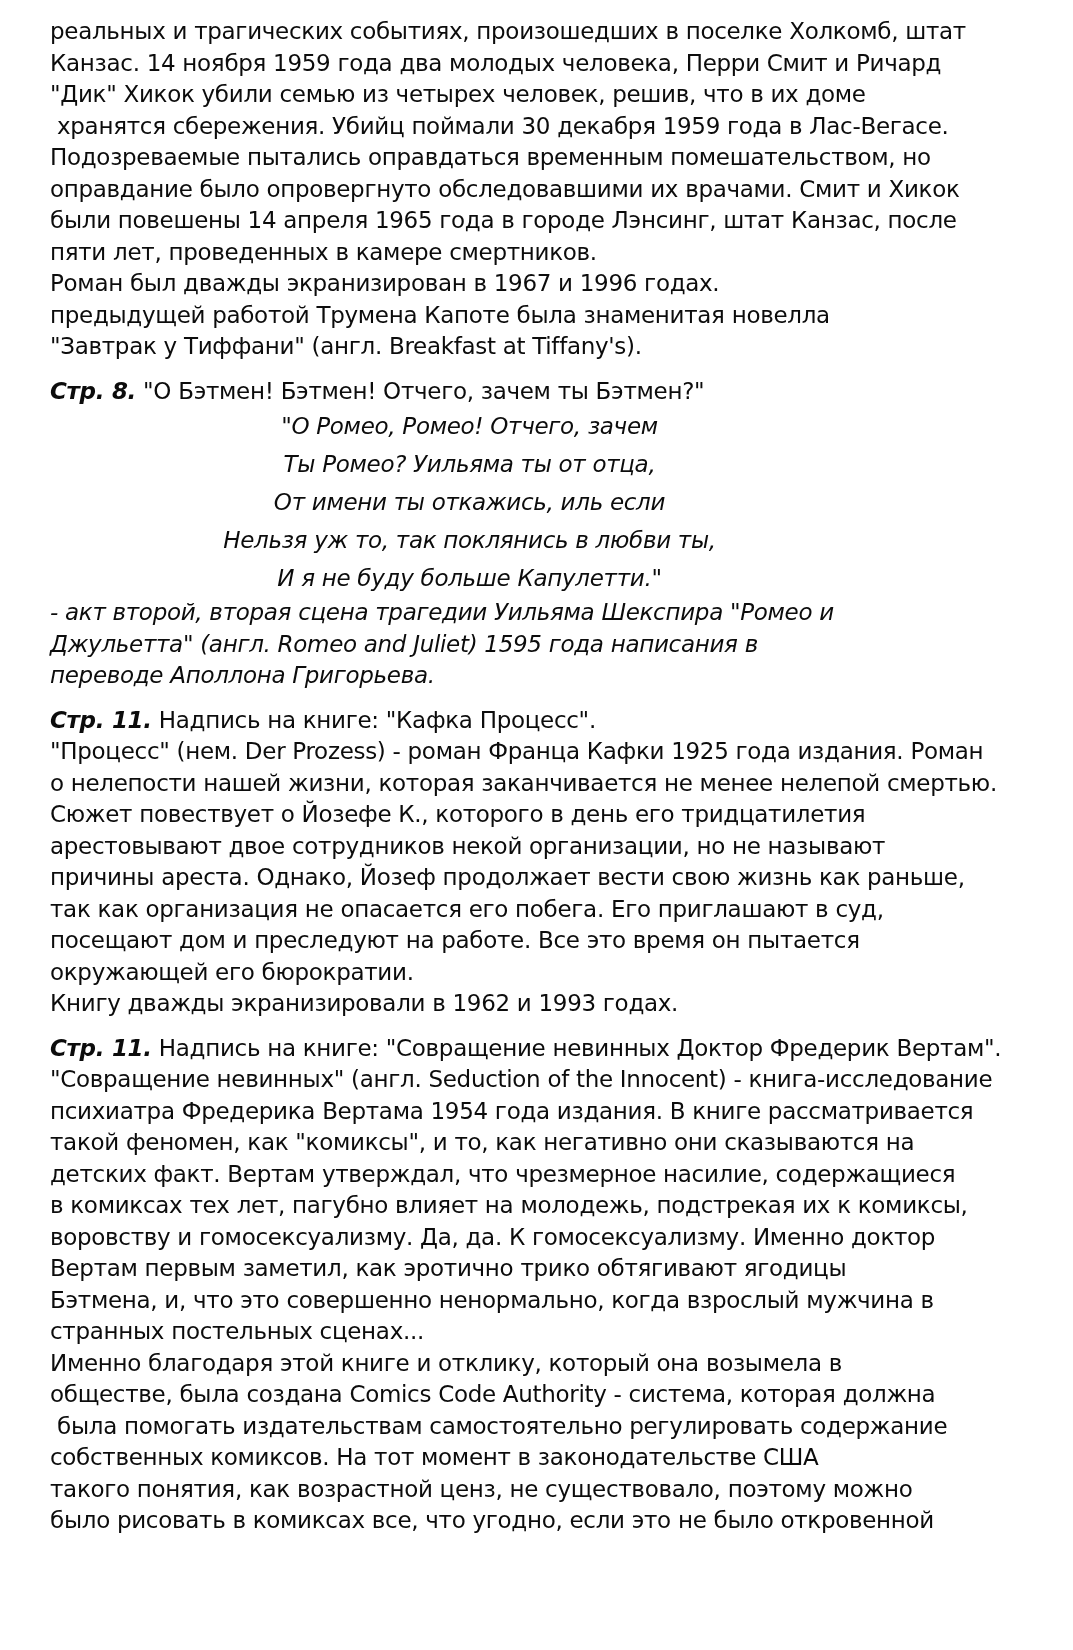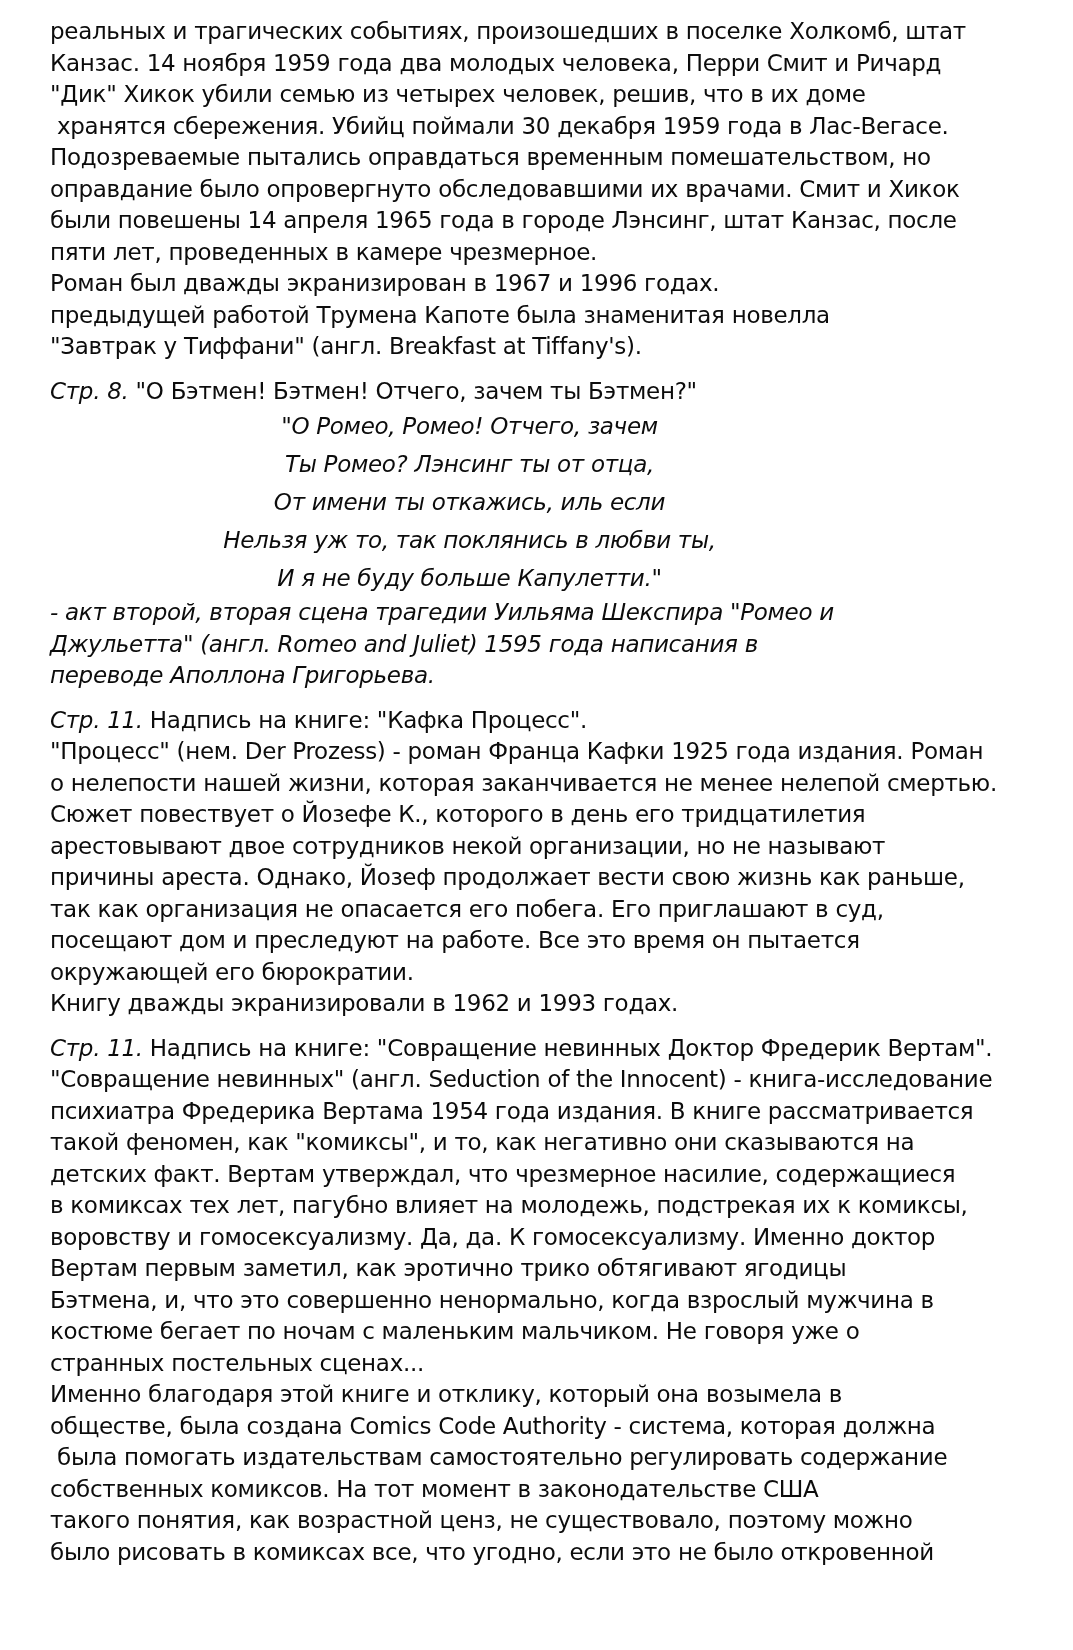--- a/index.html
+++ b/index.html
@@ -24,43 +24,43 @@
     letter-spacing: -0.3px;
   }
   .line.center {
     text-align: center;
     line-height: 38px;
     margin-right: 20px; 
   }
   .line.italic { font-style: italic; }
   .line.gap { margin-top: 13px; }
   .bold-prefix {
-    font-weight: normal;
+    font-weight: bold;
     font-style: italic;
   }
 </style>
 </head>
 <body>
 
 <div class="page">
   <div>
       <div class="line"><span class="bold-prefix"></span><span>реальных и трагических событиях, произошедших в поселке Холкомб, штат</span></div>
       <div class="line"><span class="bold-prefix"></span><span>Канзас. 14 ноября 1959 года два молодых человека, Перри Смит и Ричард</span></div>
       <div class="line"><span class="bold-prefix"></span><span>"Дик" Хикок убили семью из четырех человек, решив, что в их доме</span></div>
       <div class="line"><span class="bold-prefix"></span><span> хранятся сбережения. Убийц поймали 30 декабря 1959 года в Лас-Вегасе.</span></div>
       <div class="line"><span class="bold-prefix"></span><span>Подозреваемые пытались оправдаться временным помешательством, но</span></div>
       <div class="line"><span class="bold-prefix"></span><span>оправдание было опровергнуто обследовавшими их врачами. Смит и Хикок</span></div>
       <div class="line"><span class="bold-prefix"></span><span>были повешены 14 апреля 1965 года в городе Лэнсинг, штат Канзас, после</span></div>
-      <div class="line"><span class="bold-prefix"></span><span>пяти лет, проведенных в камере чрезмерное.</span></div>
+      <div class="line"><span class="bold-prefix"></span><span>пяти лет, проведенных в камере смертников.</span></div>
       <div class="line"><span class="bold-prefix"></span><span>Роман был дважды экранизирован в 1967 и 1996 годах.</span></div>
       <div class="line"><span class="bold-prefix"></span><span>предыдущей работой Трумена Капоте была знаменитая новелла</span></div>
       <div class="line"><span class="bold-prefix"></span><span>"Завтрак у Тиффани" (англ. Breakfast at Tiffany's).</span></div>
       <div class="line gap"><span class="bold-prefix">Стр. 8.</span><span> "О Бэтмен! Бэтмен! Отчего, зачем ты Бэтмен?"</span></div>
       <div class="line center italic"><span class="bold-prefix"></span><span>"О Ромео, Ромео! Отчего, зачем</span></div>
-      <div class="line center italic"><span class="bold-prefix"></span><span>Ты Ромео? Лэнсинг ты от отца,</span></div>
+      <div class="line center italic"><span class="bold-prefix"></span><span>Ты Ромео? Уильяма ты от отца,</span></div>
       <div class="line center italic"><span class="bold-prefix"></span><span>От имени ты откажись, иль если</span></div>
       <div class="line center italic"><span class="bold-prefix"></span><span>Нельзя уж то, так поклянись в любви ты,</span></div>
       <div class="line center italic"><span class="bold-prefix"></span><span>И я не буду больше Капулетти."</span></div>
       <div class="line italic"><span class="bold-prefix"></span><span>- акт второй, вторая сцена трагедии Уильяма Шекспира "Ромео и</span></div>
       <div class="line italic"><span class="bold-prefix"></span><span>Джульетта" (англ. Romeo and Juliet) 1595 года написания в</span></div>
       <div class="line italic"><span class="bold-prefix"></span><span>переводе Аполлона Григорьева.</span></div>
       <div class="line gap"><span class="bold-prefix">Стр. 11.</span><span> Надпись на книге: "Кафка Процесс".</span></div>
       <div class="line"><span class="bold-prefix"></span><span>"Процесс" (нем. Der Prozess) - роман Франца Кафки 1925 года издания. Роман</span></div>
       <div class="line"><span class="bold-prefix"></span><span>о нелепости нашей жизни, которая заканчивается не менее нелепой смертью.</span></div>
       <div class="line"><span class="bold-prefix"></span><span>Сюжет повествует о Йозефе К., которого в день его тридцатилетия</span></div>
@@ -72,21 +72,20 @@
       <div class="line"><span class="bold-prefix"></span><span>Книгу дважды экранизировали в 1962 и 1993 годах.</span></div>
       <div class="line gap"><span class="bold-prefix">Стр. 11.</span><span> Надпись на книге: "Совращение невинных Доктор Фредерик Вертам".</span></div>
       <div class="line"><span class="bold-prefix"></span><span>"Совращение невинных" (англ. Seduction of the Innocent) - книга-исследование</span></div>
       <div class="line"><span class="bold-prefix"></span><span>психиатра Фредерика Вертама 1954 года издания. В книге рассматривается</span></div>
       <div class="line"><span class="bold-prefix"></span><span>такой феномен, как "комиксы", и то, как негативно они сказываются на</span></div>
       <div class="line"><span class="bold-prefix"></span><span>детских факт. Вертам утверждал, что чрезмерное насилие, содержащиеся</span></div>
       <div class="line"><span class="bold-prefix"></span><span>в комиксах тех лет, пагубно влияет на молодежь, подстрекая их к комиксы,</span></div>
       <div class="line"><span class="bold-prefix"></span><span>воровству и гомосексуализму. Да, да. К гомосексуализму. Именно доктор</span></div>
       <div class="line"><span class="bold-prefix"></span><span>Вертам первым заметил, как эротично трико обтягивают ягодицы</span></div>
       <div class="line"><span class="bold-prefix"></span><span>Бэтмена, и, что это совершенно ненормально, когда взрослый мужчина в</span></div>
-      <div class="line"><span class="bold-prefix"></span><span>костюме бегает по ночам с маленьким мальчиком. Не говоря уже о</span></div>
       <div class="line"><span class="bold-prefix"></span><span>странных постельных сценах...</span></div>
       <div class="line"><span class="bold-prefix"></span><span>Именно благодаря этой книге и отклику, который она возымела в</span></div>
       <div class="line"><span class="bold-prefix"></span><span>обществе, была создана Comics Code Authority - система, которая должна</span></div>
       <div class="line"><span class="bold-prefix"></span><span> была помогать издательствам самостоятельно регулировать содержание</span></div>
       <div class="line"><span class="bold-prefix"></span><span>собственных комиксов. На тот момент в законодательстве США</span></div>
       <div class="line"><span class="bold-prefix"></span><span>такого понятия, как возрастной ценз, не существовало, поэтому можно</span></div>
       <div class="line"><span class="bold-prefix"></span><span>было рисовать в комиксах все, что угодно, если это не было откровенной</span></div>
     </div>
 </div>
 

